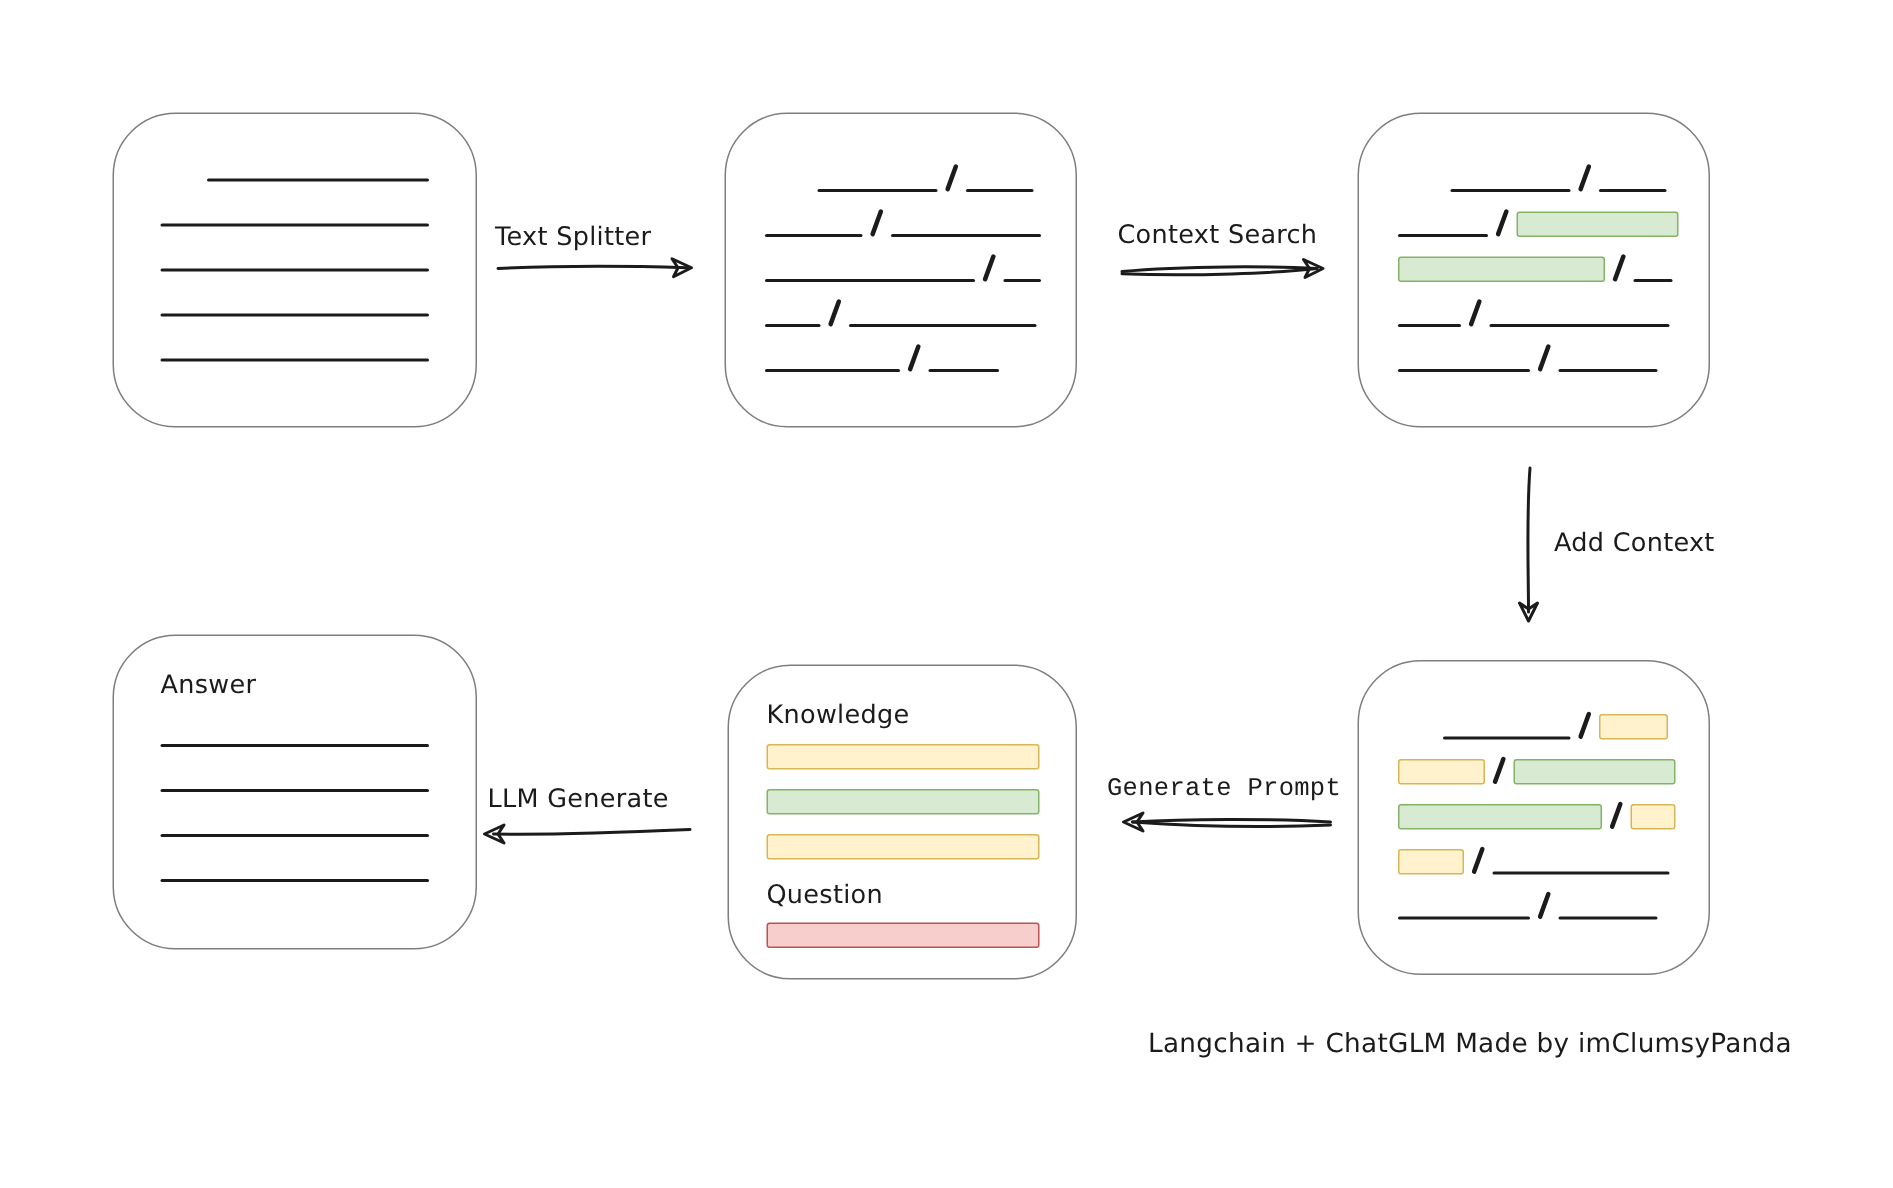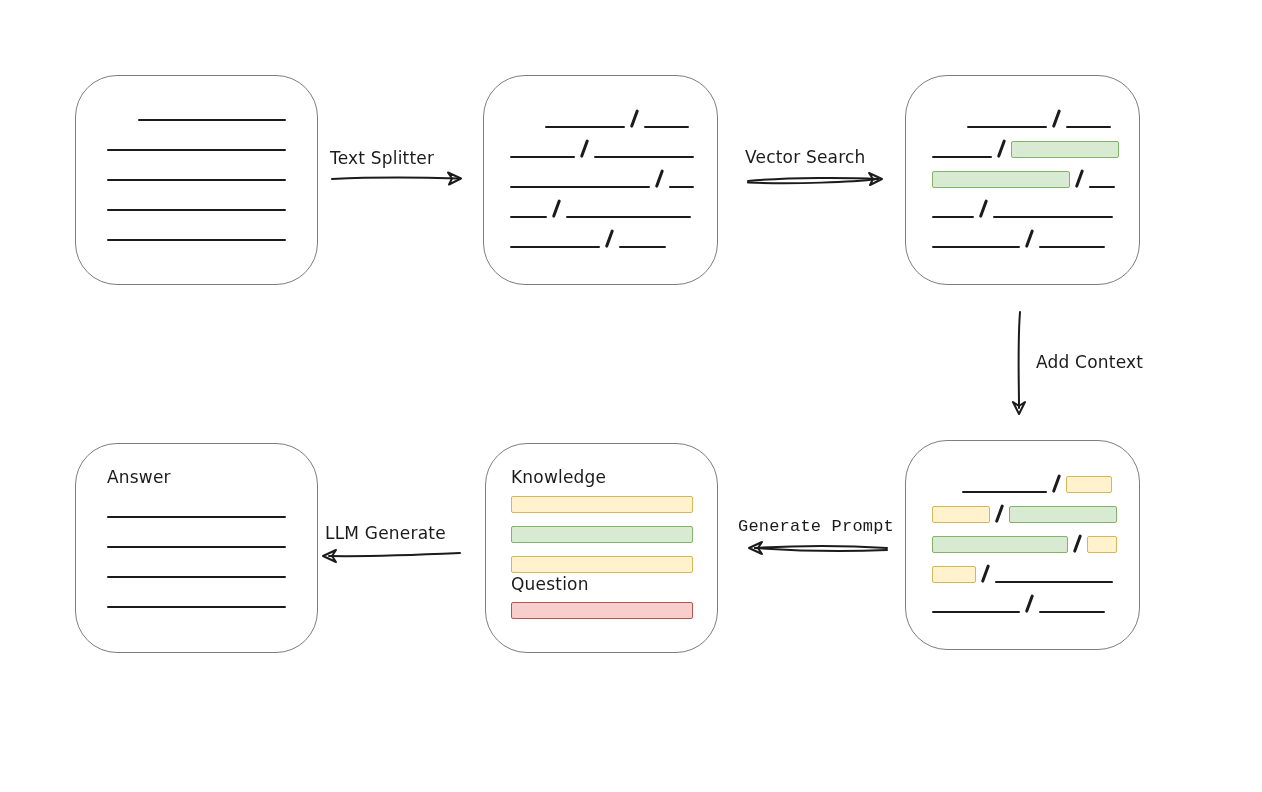--- a/index.html
+++ b/index.html
@@ -98,21 +98,21 @@
           <div class="seg-line" style="width: 120px;"></div>
         </div>
         <div class="row">
           <div class="seg-line" style="width: 88px;"></div>
           <div class="seg-slash"></div>
           <div class="seg-line" style="width: 66px;"></div>
         </div>
       </div>
   </div>
 
-  <div class="box" style="left:75px;top:443px;width:243px;height:210px;padding:22px 0 0 31px;">
+  <div class="box" style="left:75px;top:423px;width:243px;height:210px;padding:22px 0 0 31px;">
     <div class="inbox-label">Answer</div>
     <div class="rows" style="margin-top:14px;">
         <div class="row">
           <div class="seg-line" style="width: 179px;"></div>
         </div>
         <div class="row">
           <div class="seg-line" style="width: 179px;"></div>
         </div>
         <div class="row">
           <div class="seg-line" style="width: 179px;"></div>
@@ -129,21 +129,21 @@
         <div class="row">
           <div class="seg-chunk chunk-yellow" style="width: 182px;"></div>
         </div>
         <div class="row">
           <div class="seg-chunk chunk-green" style="width: 182px;"></div>
         </div>
         <div class="row">
           <div class="seg-chunk chunk-yellow" style="width: 182px;"></div>
         </div>
       </div>
-    <div class="inbox-label" style="">Question</div>
+    <div class="inbox-label" style="margin-top:13px;">Question</div>
     <div class="rows" style="margin-top:8px;">
         <div class="row">
           <div class="seg-chunk chunk-red" style="width: 182px;"></div>
         </div>
       </div>
   </div>
 
   <div class="box" style="left:905px;top:440px;width:235px;height:210px;padding:36px 0 0 26px;">
     <div class="rows">
         <div class="row">
@@ -168,21 +168,21 @@
         </div>
         <div class="row">
           <div class="seg-line" style="width: 88px;"></div>
           <div class="seg-slash"></div>
           <div class="seg-line" style="width: 66px;"></div>
         </div>
       </div>
   </div>
 
   <div class="arrow-label" style="left:330px;top:148px;width:135px;">Text Splitter</div>
-  <div class="arrow-label" style="left:745px;top:147px;width:140px;">Vector Search</div>
+  <div class="arrow-label" style="left:745px;top:147px;width:140px;">Context Search</div>
   <div class="arrow-label" style="left:1036px;top:352px;width:110px;text-align:left;">Add Context</div>
   <div class="arrow-label" style="left:738px;top:517px;width:148px;font-family:Liberation Mono, monospace;">Generate Prompt</div>
   <div class="arrow-label" style="left:325px;top:523px;width:130px;">LLM Generate</div>
 
   <svg class="arrow" style="left:330px;top:166px;" width="140" height="28">
     <path d="M2 13 C 45 11, 95 11.5, 128 12.5"></path>
     <path d="M131 12.5 L118 6.5 L122 12.5 L119 18.5 Z"></path>
   </svg>
 
   <svg class="arrow" style="left:745px;top:168px;" width="145" height="26">
@@ -200,14 +200,15 @@
     <path d="M142 12 C 100 9.5, 45 10, 10 12"></path>
     <path d="M142 14 C 95 16, 45 14.5, 10 12"></path>
     <path d="M4 12 L17 6 L13 12 L17 18 Z"></path>
   </svg>
 
   <svg class="arrow" style="left:320px;top:543px;" width="142" height="26">
     <path d="M140 10 C 95 12, 40 13.5, 9 13"></path>
     <path d="M3 13 L16 7 L12 13 L16 19 Z"></path>
   </svg>
 
+  <div class="caption">Langchain + ChatGLM Made by imClumsyPanda</div>
 
 </div>
 
 </body></html>

